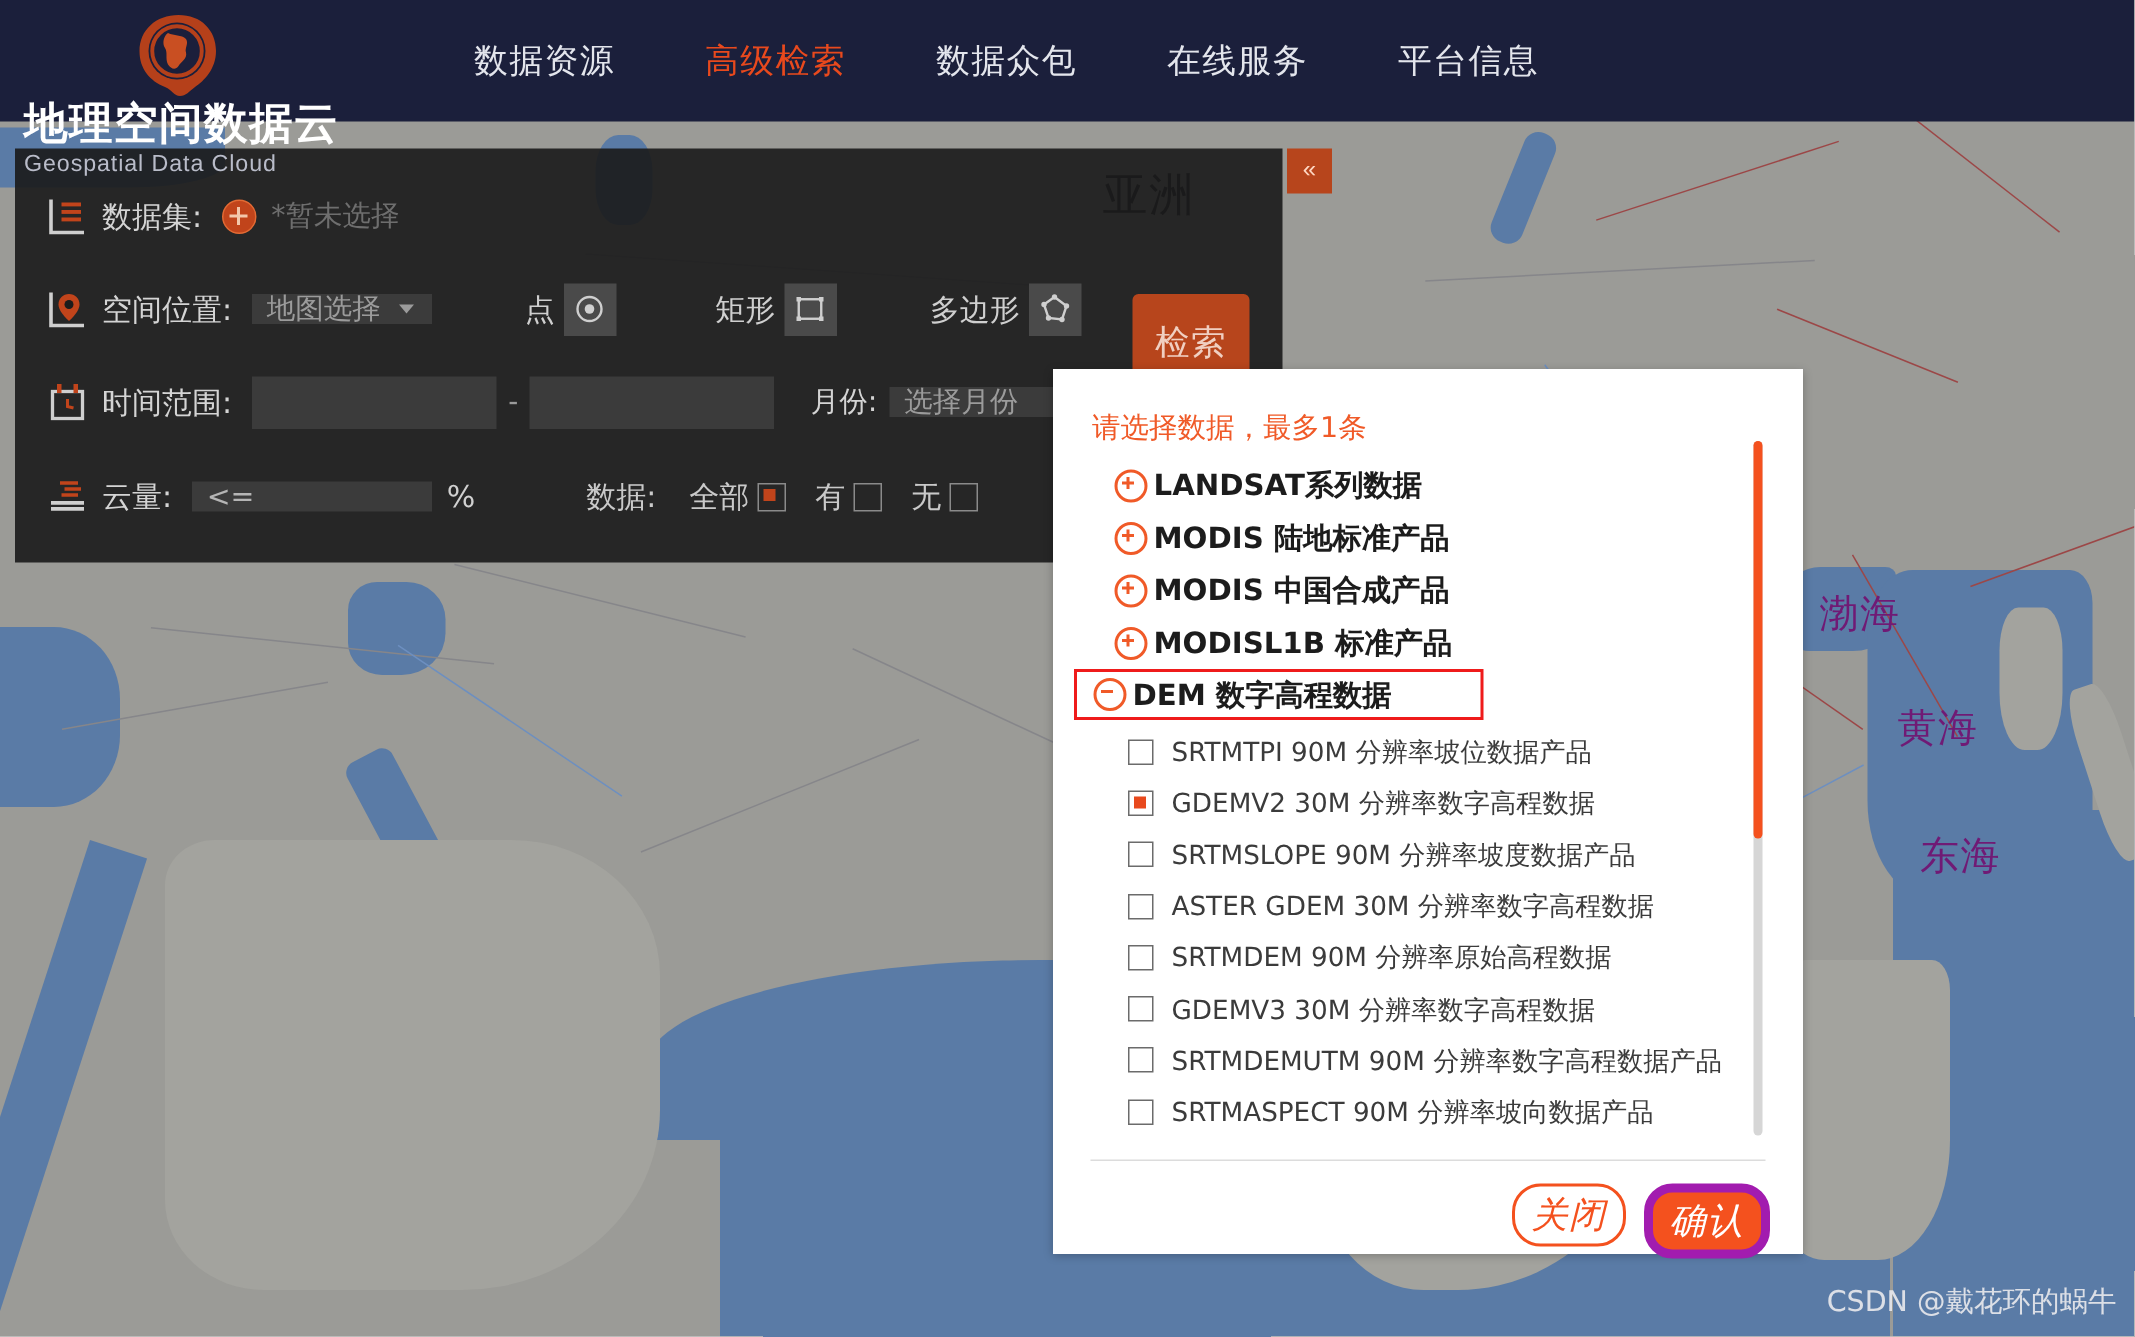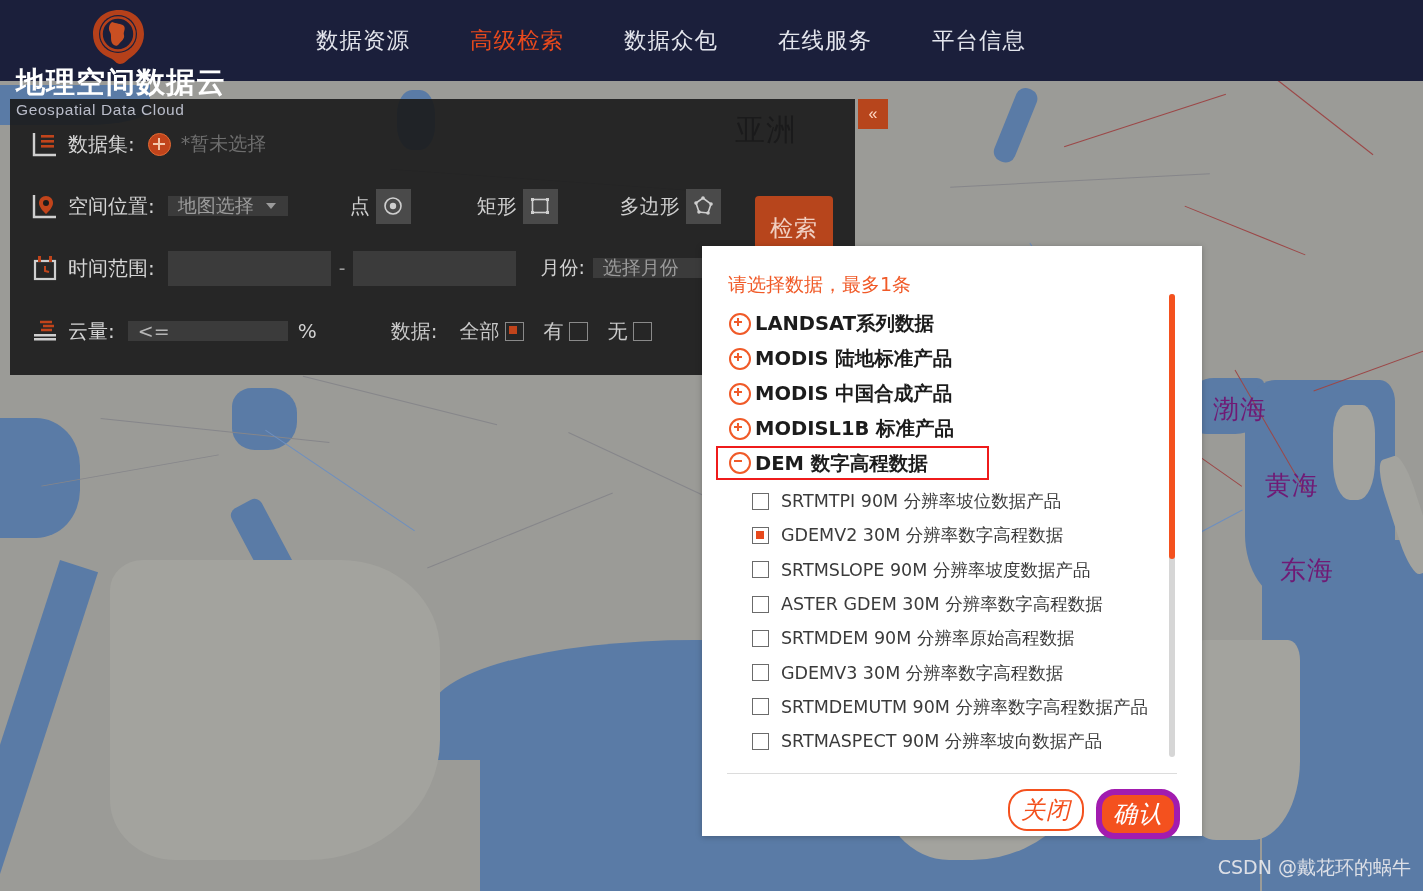--- a/index.html
+++ b/index.html
@@ -253,20 +253,21 @@
     left: 0; top: 60px;
     width: 470px; height: 455px;
     overflow: hidden;
   }
   .group-row {
     height: 35px;
     display: flex; align-items: center;
     padding-left: 27px;
     cursor: pointer;
     position: relative;
+    margin-left: 14px;
   }
   .group-row.highlight {
     border: 2.5px solid #ef1b1b;
     margin-left: 14px;
     padding-left: 11px;
     width: 258px;
     height: 30px;
     box-sizing: content-box;
   }
   .pm-icon {

